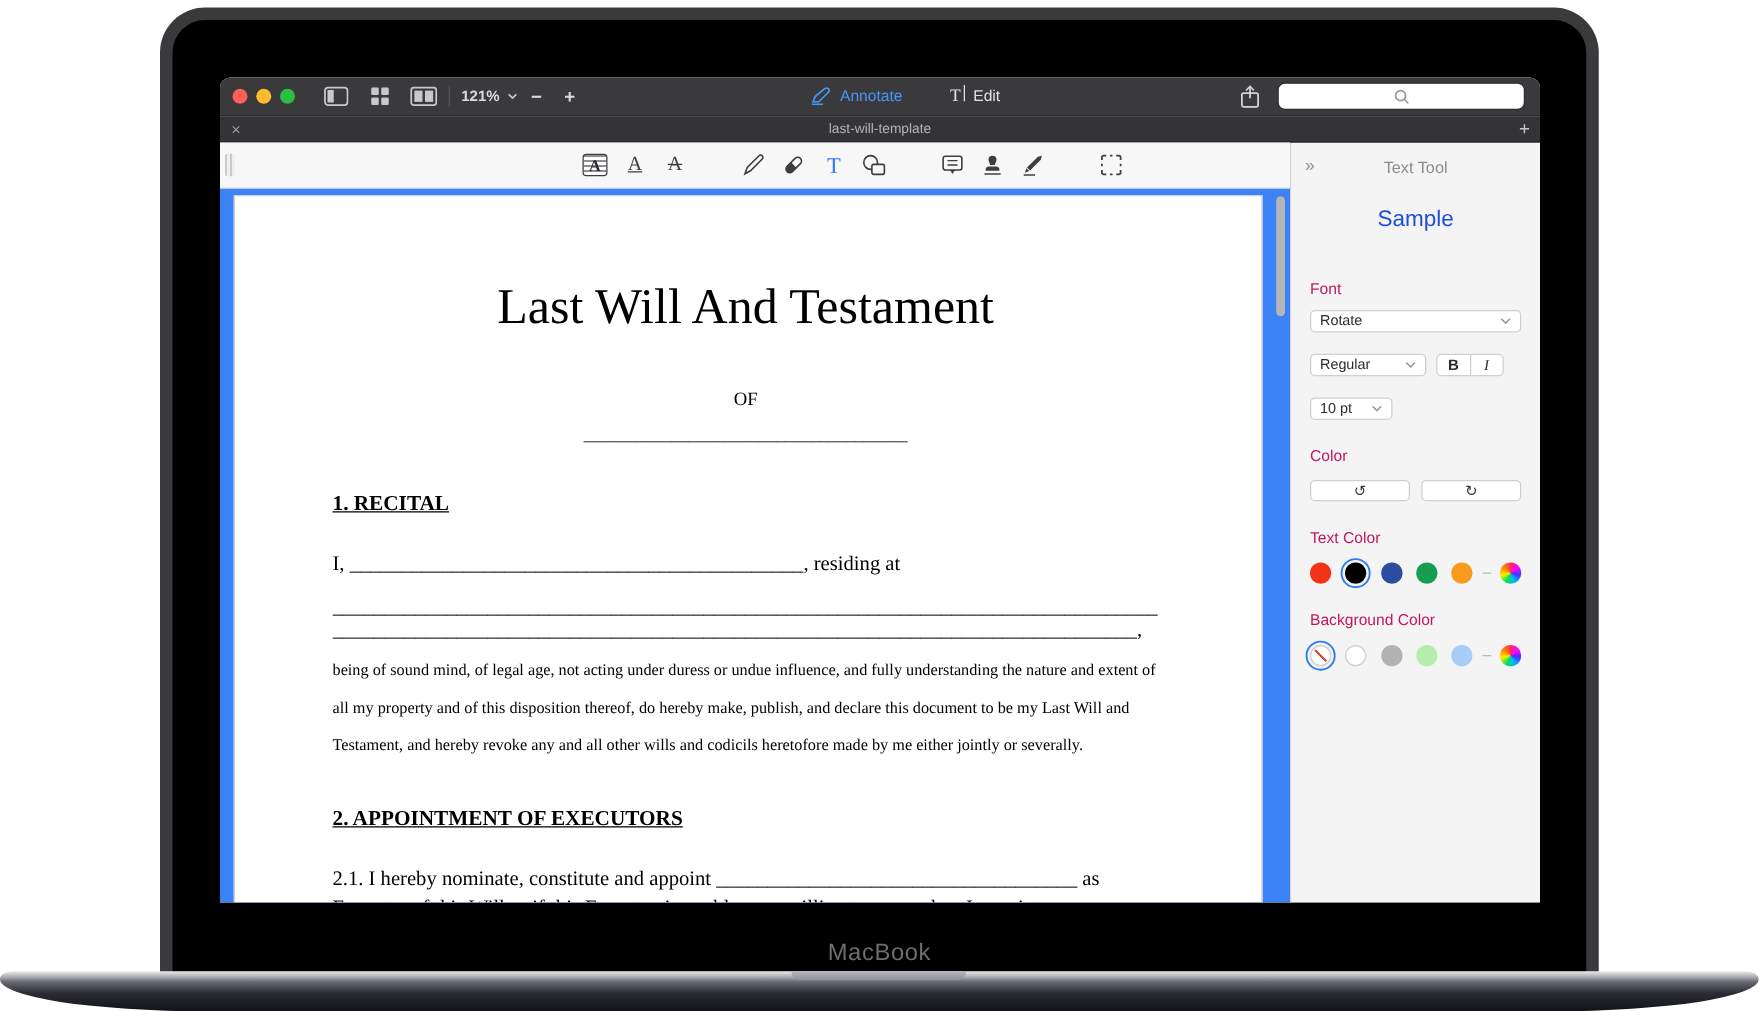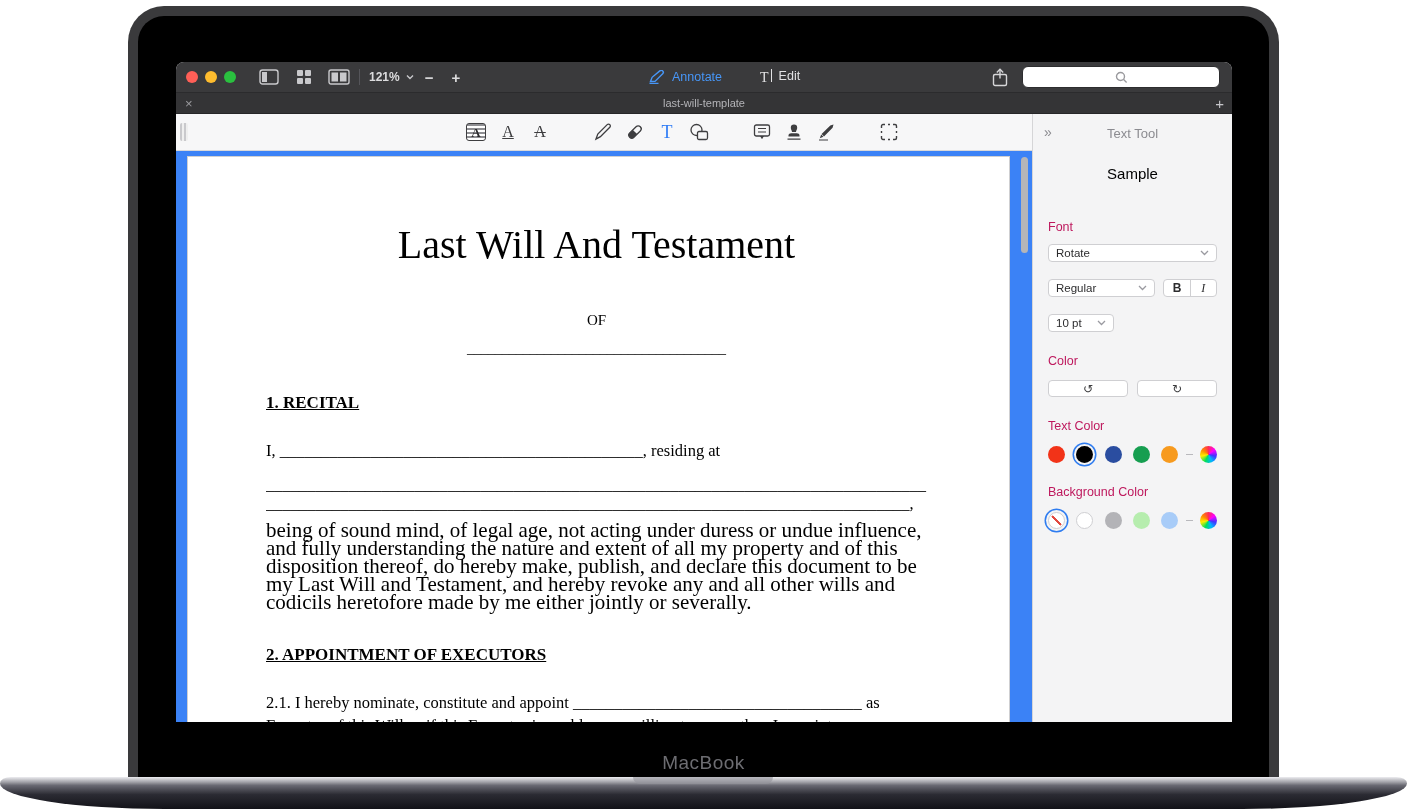--- a/index.html
+++ b/index.html
@@ -29,21 +29,21 @@
            border-bottom:1px solid #2b2b2d;position:relative;}
   .traffic{display:flex;gap:7px;margin-left:10px;}
   .light{width:12px;height:12px;border-radius:50%;}
   .tb-icons{display:flex;align-items:center;gap:13px;margin-left:22px;}
   .tb-icon{width:22px;height:18px;display:flex;align-items:center;justify-content:center;cursor:default;}
   .tb-sep{width:1px;height:16px;background:#55555a;margin:0 9px;}
   .zoom-group{display:flex;align-items:center;color:#dcdcde;font-size:12px;font-weight:bold;gap:4px;}
   .zoom-chev{margin-left:2px;}
   .zoom-btn{color:#dcdcde;font-size:15px;font-weight:bold;padding:0 7px;}
   .mode-group{position:absolute;left:472px;top:0;height:30px;display:flex;align-items:center;gap:38px;}
-  .mode{display:flex;align-items:flex-start;gap:7px;font-size:12.5px;}
+  .mode{display:flex;align-items:center;gap:7px;font-size:12.5px;}
   .mode.annotate{color:#4796f7;}
   .mode.edit{color:#e2e2e4;}
   .edit-ticon{display:flex;align-items:baseline;color:#e2e2e4;font-size:14px;font-family:"Liberation Serif",serif;}
   .edit-cursor{display:inline-block;width:1px;height:13px;background:#e2e2e4;margin-left:2px;}
   .tb-right{position:absolute;right:12px;top:0;height:30px;display:flex;align-items:center;gap:14px;}
   .search-field{width:196px;height:20px;background:#ffffff;border-radius:6px;border:1px solid #2d2d2f;
                 display:flex;align-items:center;justify-content:center;}
 
   
   .tabbar{height:20px;background:#343436;display:flex;align-items:center;flex:0 0 auto;
@@ -78,39 +78,39 @@
   .page{position:absolute;left:11px;top:5px;width:823px;height:700px;background:#ffffff;
         border:1px solid #cfcfd1;box-sizing:border-box;padding:0 82px 0 78px;
         font-family:"Liberation Serif",serif;color:#000;}
   .doc-title{margin:64px 0 0;text-align:center;font-size:40px;font-weight:normal;}
   .doc-of{margin:44px 0 0;text-align:center;font-size:15px;}
   .doc-nameline{margin:12px 0 0;text-align:center;font-size:14px;letter-spacing:0;white-space:nowrap;}
   .doc-h{margin:36px 0 0;font-size:17px;font-weight:bold;text-decoration:underline;}
   .doc-p{margin:26px 0 0;font-size:16.5px;line-height:23.5px;}
   .doc-line{margin:12px 0 0;font-size:16.5px;line-height:19px;white-space:nowrap;overflow:hidden;}
   .doc-line.second{margin-top:0;}
-  .doc-body{margin:8px 0 0;font-size:21px;line-height:18px;text-align:left;}
+  .doc-body{margin:8px 0 0;font-size:13px;line-height:30px;text-align:left;}
   .doc-h2{margin:34px 0 0;}
   .scroll-thumb{position:absolute;right:4px;top:6px;width:7px;height:96px;background:#b5b5b8;border-radius:4px;}
 
   
   .sidebar{width:200px;background:#f4f4f5;border-left:1px solid #d5d5d7;box-sizing:border-box;
            padding:12px 15px 0 15px;flex:0 0 auto;}
   .sb-header{position:relative;height:16px;}
   .sb-collapse{position:absolute;left:-4px;top:-1px;color:#8b8b90;font-size:14px;line-height:1;}
   .sb-title{text-align:center;color:#8b8b90;font-size:13px;}
-  .sb-sample{text-align:center;color:#000000;font-size:15px;margin-top:23px;}
+  .sb-sample{text-align:center;color:#1d4ed8;font-size:18px;margin-top:23px;}
   .sb-label{color:#be185d;font-size:12.5px;margin-top:38px;}
   .sb-label.tight{margin-top:22px;}
   .select{background:#fff;border:1px solid #cfcfd2;border-radius:4px;height:18px;
           display:flex;align-items:center;padding:0 7px;font-size:11.5px;color:#2c2c2e;
           justify-content:space-between;box-sizing:border-box;}
   .sel-font{margin-top:10px;}
   .row2{margin-top:17px;display:flex;gap:8px;}
-  .sel-style{width:108px;}
+  .sel-style{width:93px;}
   .seg{display:flex;border:1px solid #cfcfd2;border-radius:4px;background:#fff;height:18px;
        box-sizing:border-box;width:54px;}
   .seg-cell{flex:1;display:flex;align-items:center;justify-content:center;font-size:12px;color:#2c2c2e;}
   .seg-cell.b{font-weight:bold;border-right:1px solid #cfcfd2;}
   .seg-cell.i{font-style:italic;font-family:"Liberation Serif",serif;}
   .sel-size{margin-top:17px;width:66px;}
   .rotate-row{margin-top:12px;display:flex;gap:9px;}
   .rot-btn{flex:1;height:15px;border:1px solid #cfcfd2;border-radius:4px;background:#fff;
            display:flex;align-items:center;justify-content:center;color:#3c3c3e;
            font-size:12px;font-family:"DejaVu Sans",sans-serif;line-height:1;}

